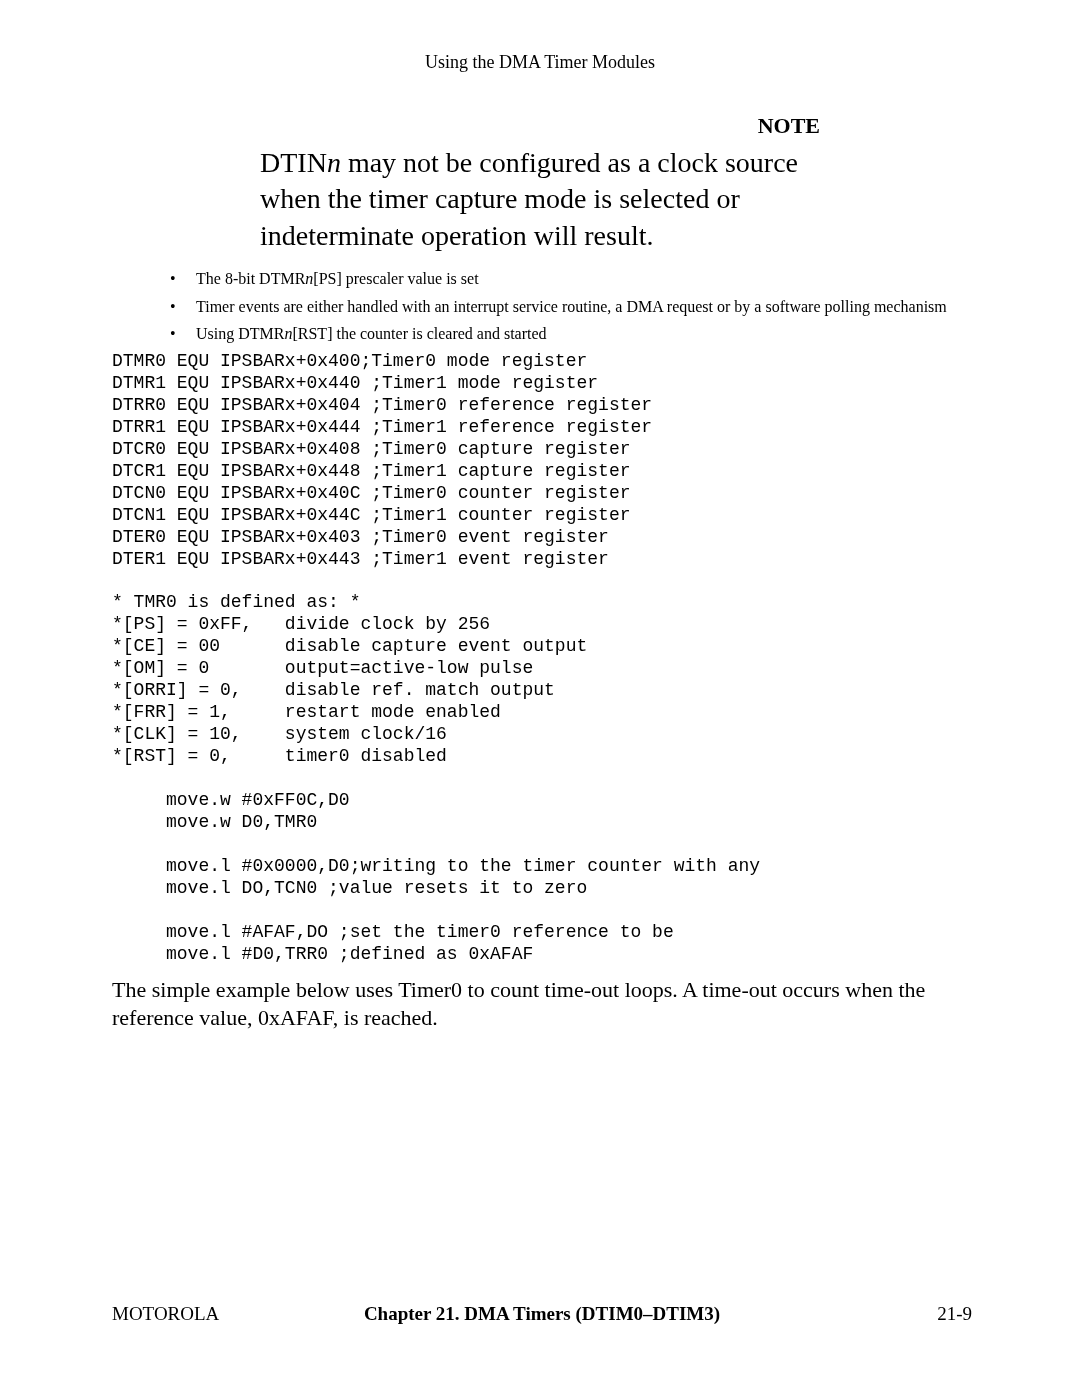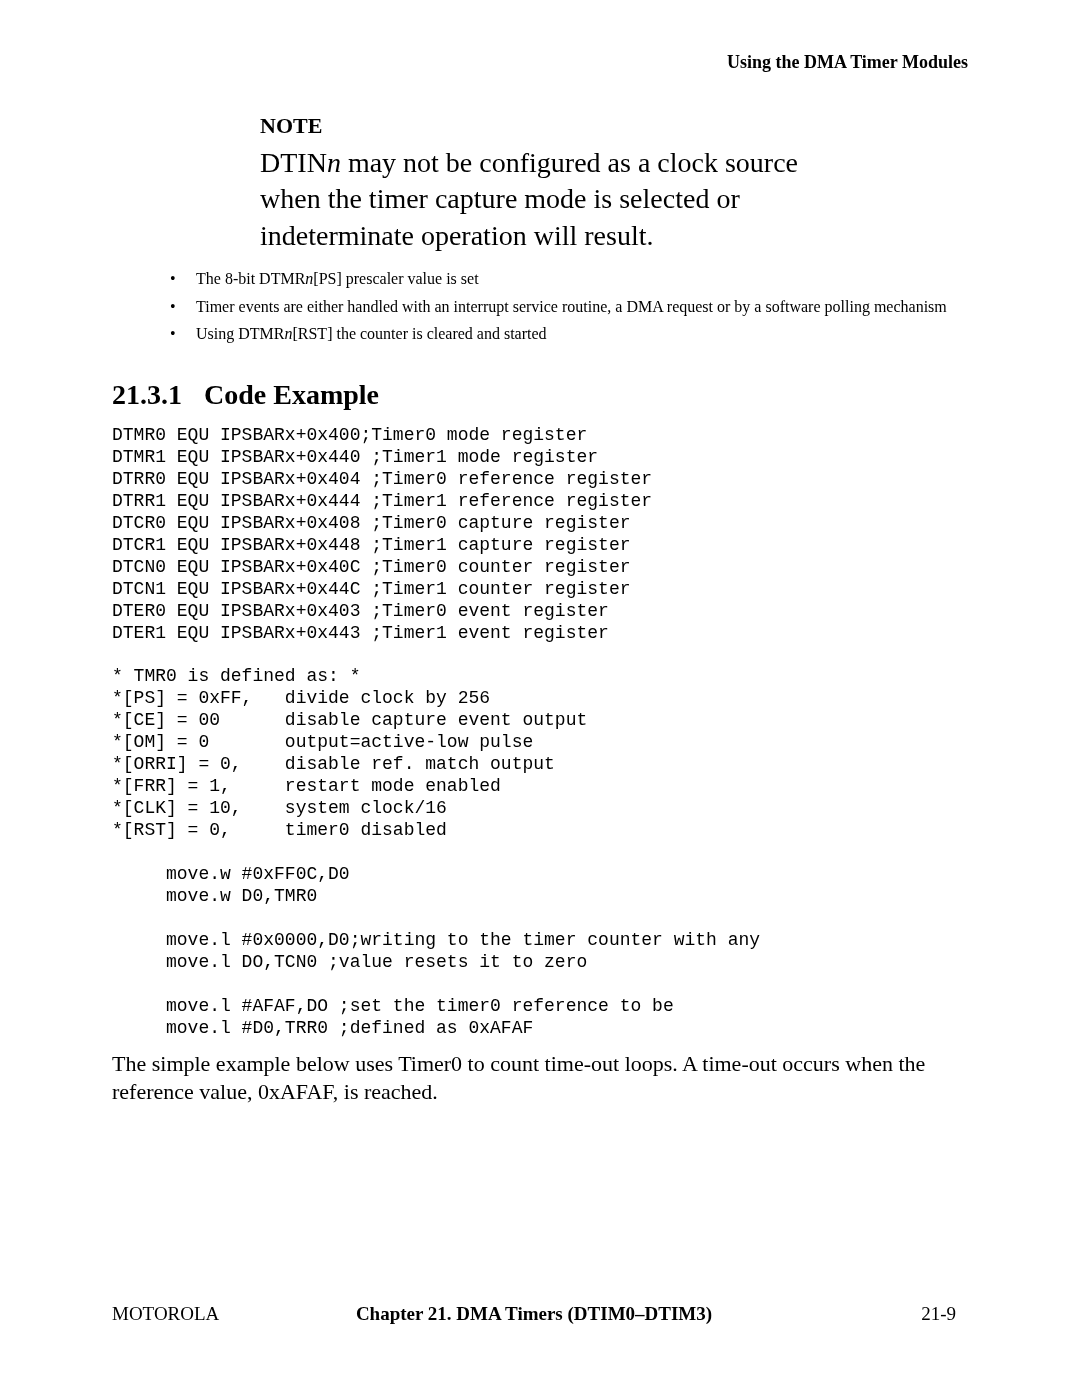--- a/index.html
+++ b/index.html
@@ -11,31 +11,31 @@
   .page {
     width: 1080px;
     height: 1397px;
     position: relative;
     font-family: "Times New Roman", Times, serif;
     color: #000;
     box-sizing: border-box;
     padding: 52px 112px 0 112px;
   }
   .running-header {
-    text-align: right;
-    font-weight: bold;
+    text-align: center;
+    font-weight: normal;
     font-size: 18px;
     margin-bottom: 40px;
   }
   .note-block {
     width: 560px;
     margin: 0 auto 14px auto;
   }
   .note-title {
-    text-align: left;
+    text-align: right;
     font-weight: bold;
     font-size: 22px;
     margin-bottom: 6px;
   }
   .note-body {
     font-size: 28px;
     line-height: 1.3;
   }
   .note-body .n-italic { font-style: italic; }
   ul.bullets {
@@ -71,21 +71,21 @@
   pre.code {
     font-family: "Courier New", Courier, monospace;
     font-size: 18px;
     line-height: 1.22;
     white-space: pre;
     margin: 0 0 10px 0;
   }
   .footer {
     position: absolute;
     left: 112px;
-    right: 124px;
+    right: 108px;
     bottom: 72px;
     font-size: 19px;
     display: flex;
     justify-content: space-between;
     align-items: baseline;
   }
   .footer .center {
     font-weight: bold;
     position: absolute;
     left: 0; right: 0;
@@ -112,23 +112,20 @@
       <span>The 8-bit DTMR</span><span class="n-italic">n</span><span>[PS] prescaler value is set</span>
     </li>
     <li>
       <span>Timer events are either handled with an interrupt service routine, a DMA request or by a software polling mechanism</span>
     </li>
     <li>
       <span>Using DTMR</span><span class="n-italic">n</span><span>[RST] the counter is cleared and started</span>
     </li>
   </ul>
 
-  <h2 class="section">
-    <span class="secnum">21.3.1</span><span>Code Example</span>
-  </h2>
 
 
   <pre class="code">DTMR0 EQU IPSBARx+0x400;Timer0 mode register
 DTMR1 EQU IPSBARx+0x440 ;Timer1 mode register
 DTRR0 EQU IPSBARx+0x404 ;Timer0 reference register
 DTRR1 EQU IPSBARx+0x444 ;Timer1 reference register
 DTCR0 EQU IPSBARx+0x408 ;Timer0 capture register
 DTCR1 EQU IPSBARx+0x448 ;Timer1 capture register
 DTCN0 EQU IPSBARx+0x40C ;Timer0 counter register
 DTCN1 EQU IPSBARx+0x44C ;Timer1 counter register

